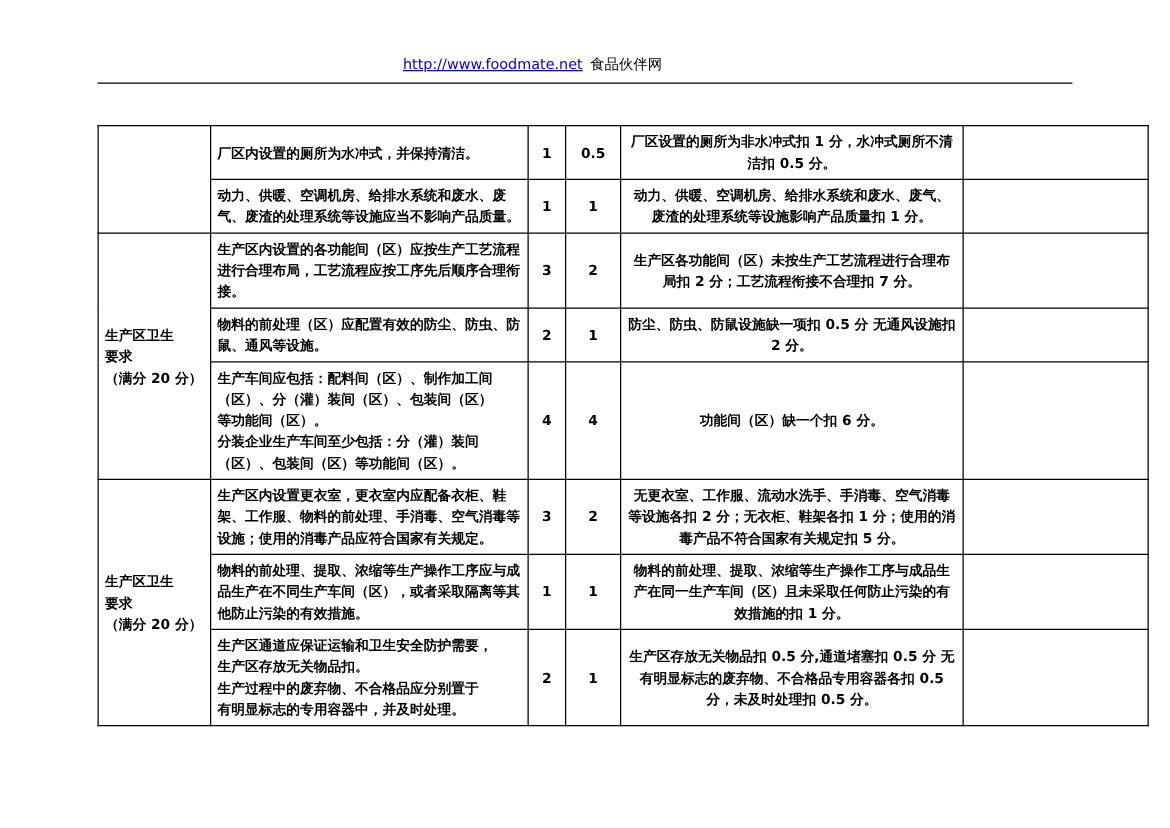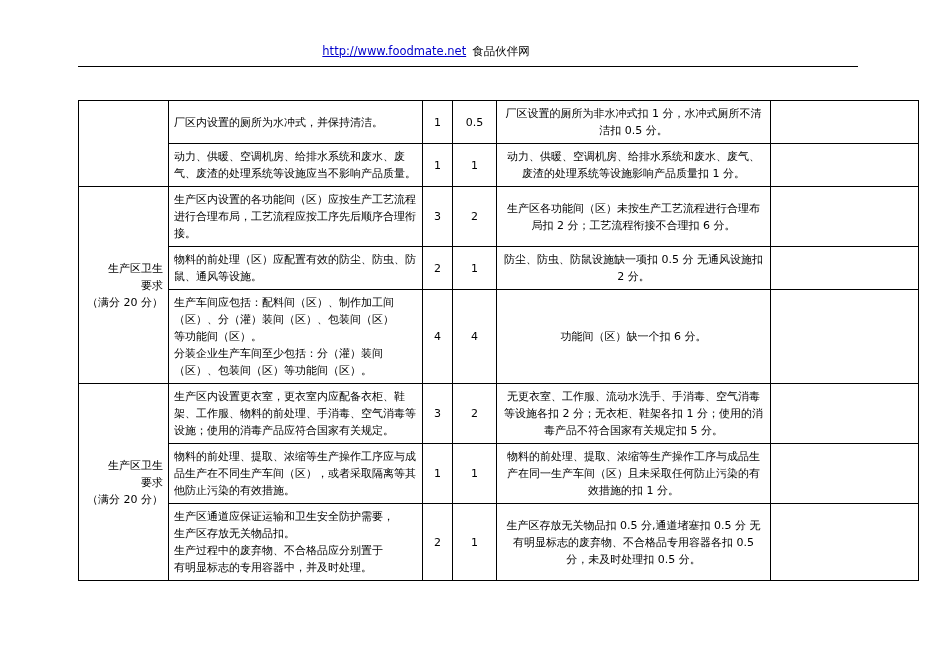--- a/index.html
+++ b/index.html
@@ -53,31 +53,32 @@
   .table-wrap {
     position: absolute;
     top: 100px;
     left: 78px;
     width: 840px;
   }
   table.main {
     border-collapse: collapse;
     table-layout: fixed;
     width: 840px;
+    font-weight: bold;
   }
   table.main td {
     border: 1px solid #000000;
     vertical-align: middle;
     padding: 4px 5px;
     font-size: 11px;
     line-height: 17px;
     font-family: "DejaVu Sans", "Liberation Sans", sans-serif;
   }
   td.cat {
-    text-align: right;
+    text-align: left;
     vertical-align: middle;
     margin-left: 44px;
   }
   td.desc {
     text-align: left;
     vertical-align: middle;
   }
   td.num {
     text-align: center;
     vertical-align: middle;
@@ -135,21 +136,21 @@
 
         <tr>
           <td class="cat" rowspan="3">
             <span class="cat-line">生产区卫生</span>
             <span class="cat-line">要求</span>
             <span class="cat-line">（满分 20 分）</span>
           </td>
           <td class="desc">生产区内设置的各功能间（区）应按生产工艺流程进行合理布局，工艺流程应按工序先后顺序合理衔接。</td>
           <td class="num">3</td>
           <td class="num">2</td>
-          <td class="rule">生产区各功能间（区）未按生产工艺流程进行合理布局扣 2 分；工艺流程衔接不合理扣 6 分。</td>
+          <td class="rule">生产区各功能间（区）未按生产工艺流程进行合理布局扣 2 分；工艺流程衔接不合理扣 7 分。</td>
           <td class="blank"></td>
         </tr>
 
         <tr>
           <td class="desc">物料的前处理（区）应配置有效的防尘、防虫、防鼠、通风等设施。</td>
           <td class="num">2</td>
           <td class="num">1</td>
           <td class="rule">防尘、防虫、防鼠设施缺一项扣 0.5 分 无通风设施扣 2 分。</td>
           <td class="blank"></td>
         </tr>

